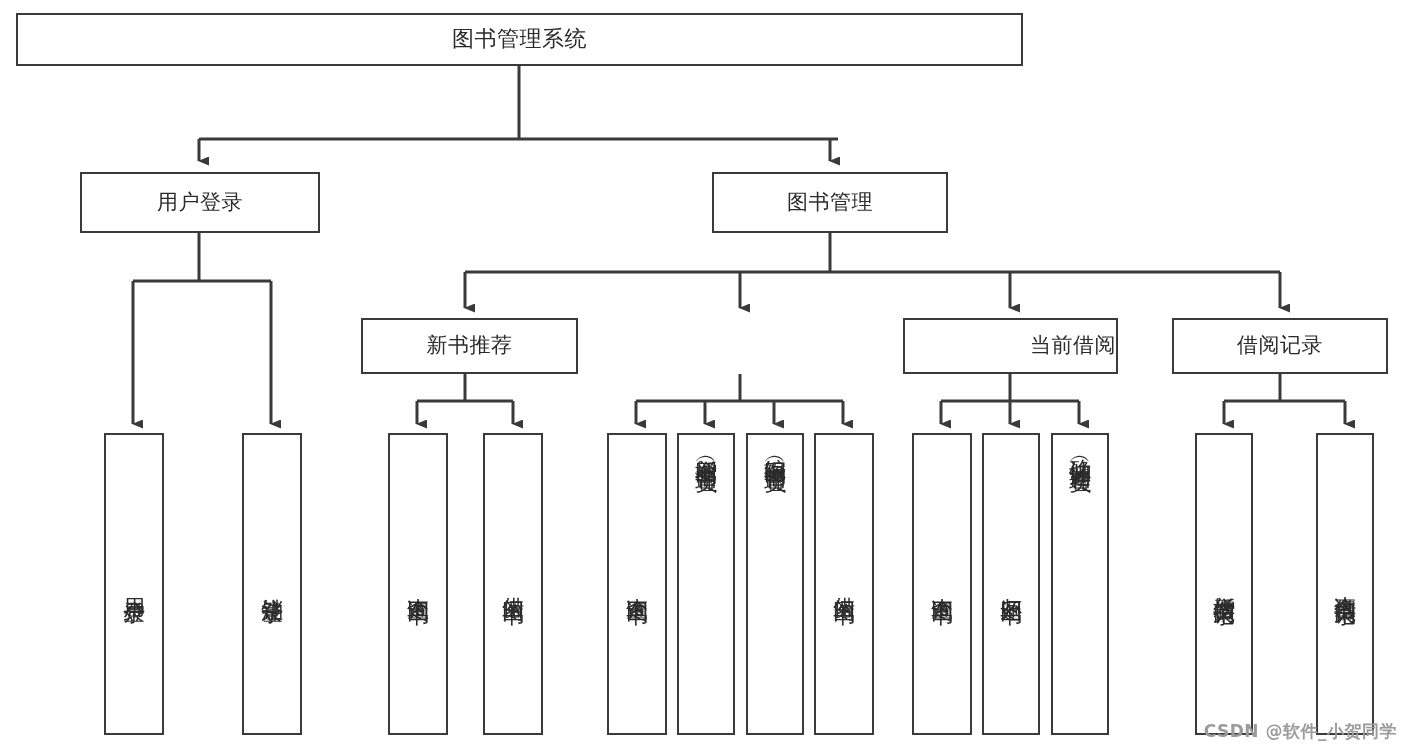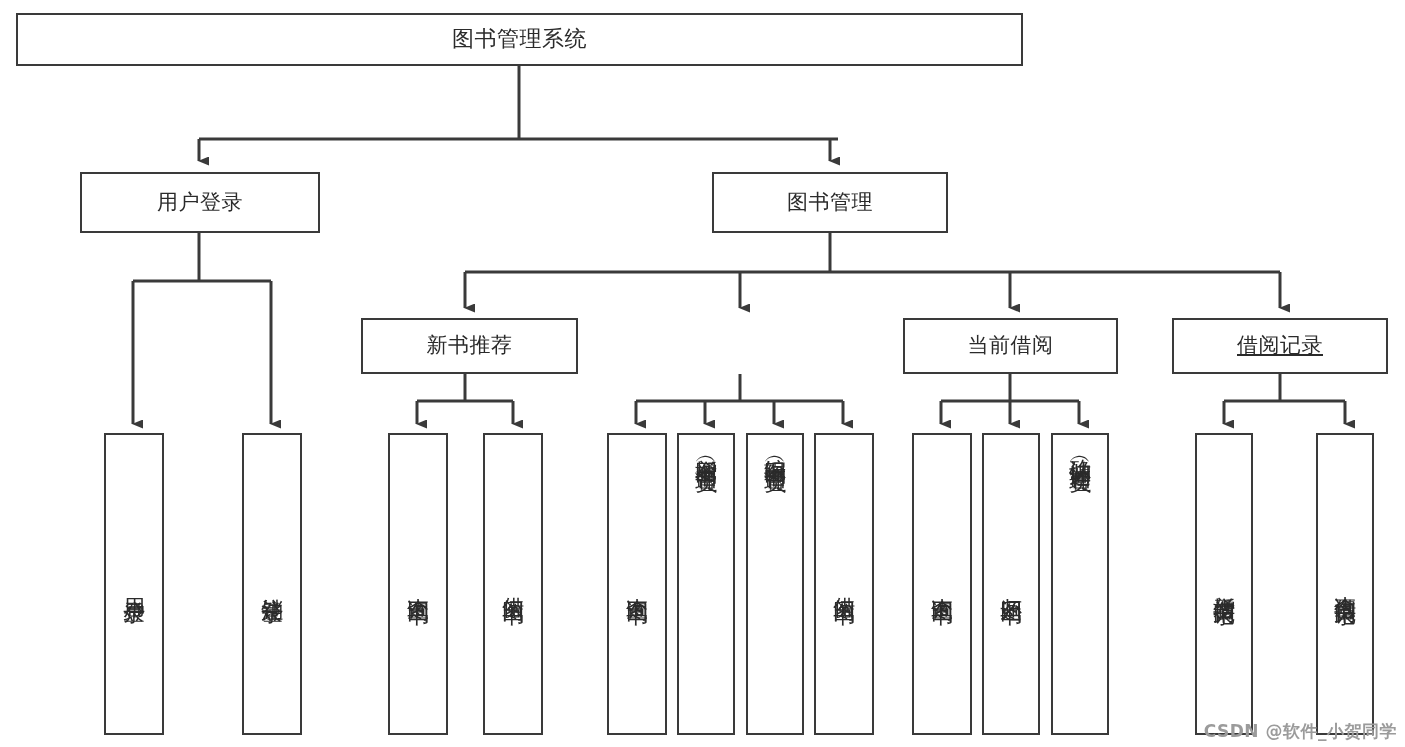--- a/index.html
+++ b/index.html
@@ -139,24 +139,24 @@
   <div class="node horizontal" style="left:80px; top:172px; width:240px; height:61px;">
     <span class="node-label">用户登录</span>
   </div>
   <div class="node horizontal" style="left:712px; top:172px; width:236px; height:61px;">
     <span class="node-label">图书管理</span>
   </div>
 
   <div class="node horizontal" style="left:361px; top:318px; width:217px; height:56px;">
     <span class="node-label">新书推荐</span>
   </div>
-  <div class="node horizontal" style="left:903px; top:318px; width:215px; height:56px;">
+  <div class="node horizontal" style="left:903px; top:318px; width:215px; height:56px;justify-content:flex-end;">
     <span class="node-label">当前借阅</span>
   </div>
-  <div class="node horizontal" style="left:1172px; top:318px; width:216px; height:56px;text-decoration:underline;">
+  <div class="node horizontal" style="left:1172px; top:318px; width:216px; height:56px;">
     <span class="node-label">借阅记录</span>
   </div>
 
   <div class="node vertical centered" style="left:104px; top:433px; width:60px; height:302px;">
     <span class="node-label">用户登录</span>
   </div>
   <div class="node vertical centered" style="left:242px; top:433px; width:60px; height:302px;">
     <span class="node-label">注销登录</span>
   </div>
 

